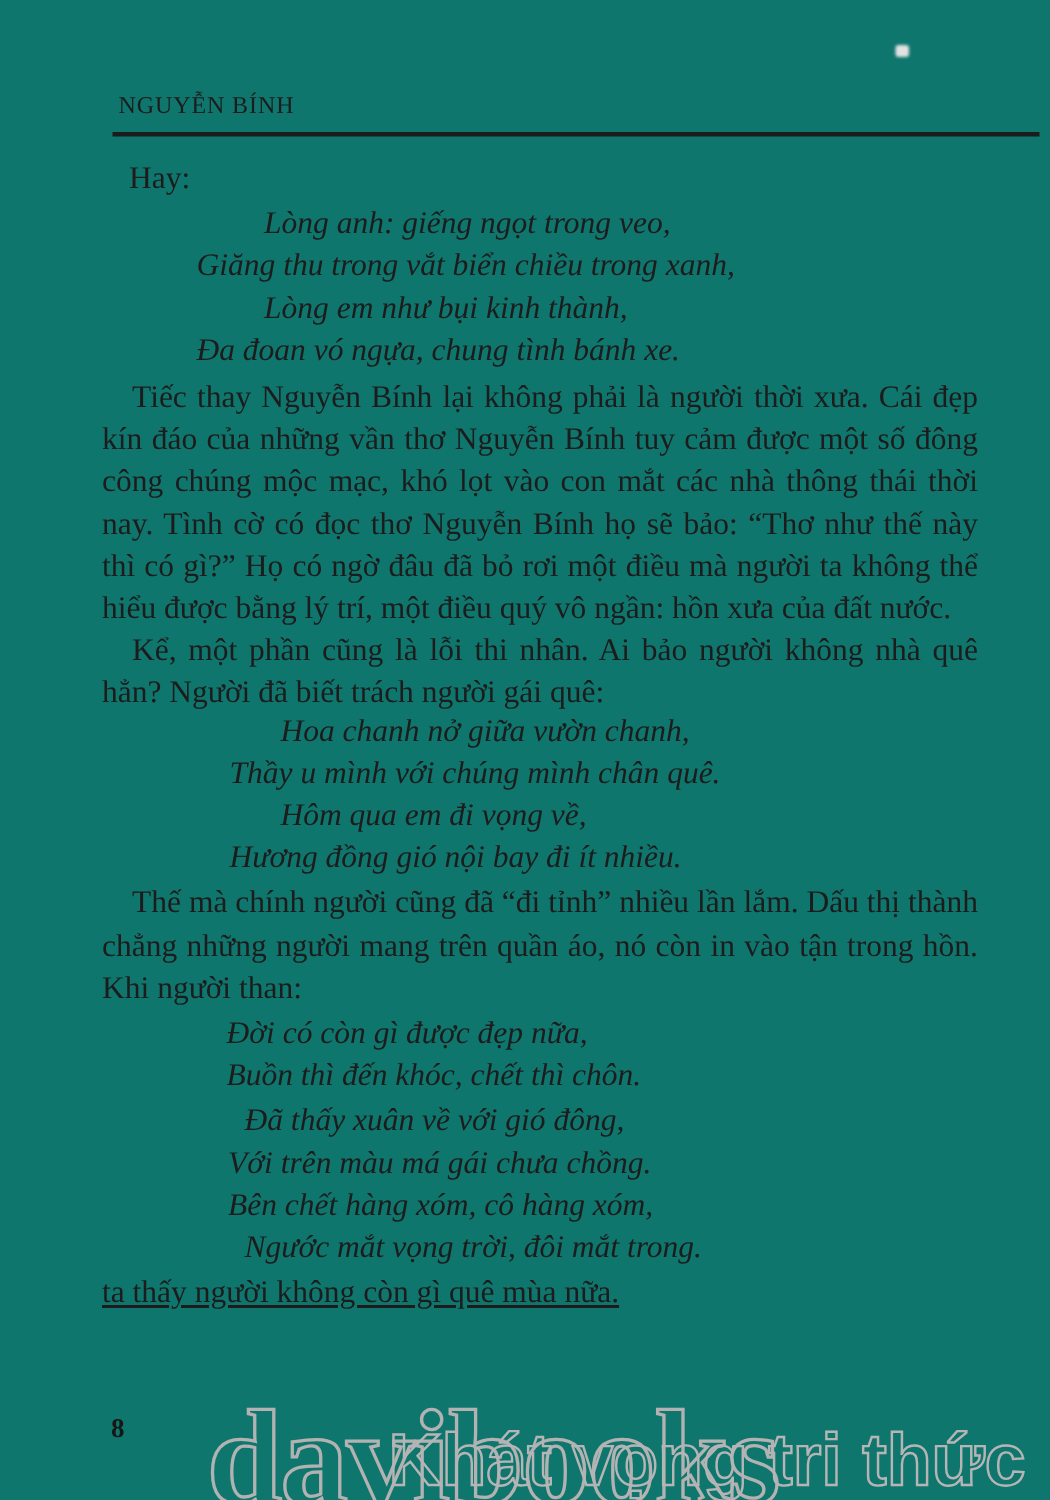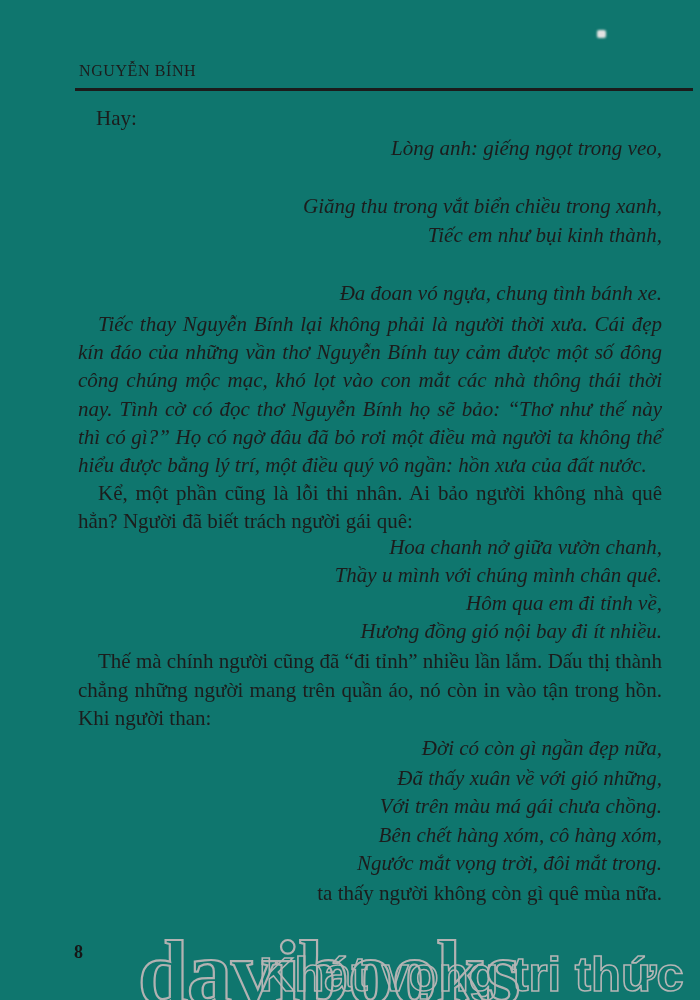--- a/index.html
+++ b/index.html
@@ -21,34 +21,34 @@
     position:absolute;left:75px;top:88px;
     width:618px;height:3px;background:#1b1b1b;
   }
   
   .speck{
     position:absolute;left:597px;top:30px;width:9px;height:8px;
     background:#e2e2e2;border-radius:2px;filter:blur(1px);
   }
   
   .content{
-    position:absolute;left:78px;top:104px;width:584px;
+    position:absolute;left:68px;top:104px;width:584px;
     font-size:21px;line-height:28.2px;
   }
   .content p{margin:0;padding:0;}
   .body{text-align:justify;}
   .hay{text-indent:18px;}
   .para{text-indent:20px;}
-  .para-first{margin-top:3px !important;font-style:italic;}
+  .para-first{margin-top:3px !important;}
   .pull-up{margin-top:-3px !important;}
-  .closing{text-indent:0;text-align:right;}
+  .closing{text-indent:0;text-align:left;text-decoration:underline;}
   .poem{margin:2px 0;font-style:italic;}
-  .poem .line{white-space:nowrap;text-align:right;}
+  .poem .line{white-space:nowrap;}
   .p1a{padding-left:108px;}
-  .p1b{padding-left:63px;margin-top:30px;}
+  .p1b{padding-left:63px;}
   .p2a{padding-left:119px;}
   .p2b{padding-left:85px;font-family:Liberation Serif, serif;}
   .p3{padding-left:83px;}
   .p4a{padding-left:95px;}
   .p4b{padding-left:84px;}
   
   .page-number{
     position:absolute;left:74px;top:942px;
     font-size:18px;font-weight:bold;color:#161616;
   }
@@ -82,44 +82,45 @@
 
   <div class="head-rule"></div>
 
   <div class="content">
 
     <p class="body hay">Hay:</p>
 
     <div class="poem">
       <div class="line p1a">Lòng anh: giếng ngọt trong veo,</div>
       <div class="line p1b">Giăng thu trong vắt biển chiều trong xanh,</div>
-      <div class="line p1a">Tiếc em như bụi kinh thành,</div>
+      <div class="line p1a">Lòng em như bụi kinh thành,</div>
       <div class="line p1b">Đa đoan vó ngựa, chung tình bánh xe.</div>
     </div>
 
     <p class="body para para-first">Tiếc thay Nguyễn Bính lại không phải là người thời xưa. Cái đẹp kín đáo của những vần thơ Nguyễn Bính tuy cảm được một số đông công chúng mộc mạc, khó lọt vào con mắt các nhà thông thái thời nay. Tình cờ có đọc thơ Nguyễn Bính họ sẽ bảo: “Thơ như thế này thì có gì?” Họ có ngờ đâu đã bỏ rơi một điều mà người ta không thể hiểu được bằng lý trí, một điều quý vô ngần: hồn xưa của đất nước.</p>
 
     <p class="body para">Kể, một phần cũng là lỗi thi nhân. Ai bảo người không nhà quê hẳn? Người đã biết trách người gái quê:</p>
 
     <div class="poem pull-up">
       <div class="line p2a">Hoa chanh nở giữa vườn chanh,</div>
       <div class="line p2b">Thầy u mình với chúng mình chân quê.</div>
-      <div class="line p2a">Hôm qua em đi tỉnh về,</div>
+      <div class="line p2a">Hôm qua em đi vọng về,</div>
       <div class="line p2b">Hương đồng gió nội bay đi ít nhiều.</div>
     </div>
 
     <p class="body para">Thế mà chính người cũng đã “đi tỉnh” nhiều lần lắm. Dấu thị thành chẳng những người mang trên quần áo, nó còn in vào tận trong hồn. Khi người than:</p>
 
     <div class="poem">
-      <div class="line p3">Đời có còn gì ngần đẹp nữa,</div>
+      <div class="line p3">Đời có còn gì được đẹp nữa,</div>
+      <div class="line p3">Buồn thì đến khóc, chết thì chôn.</div>
     </div>
 
 
     <div class="poem">
-      <div class="line p4a">Đã thấy xuân về với gió những,</div>
+      <div class="line p4a">Đã thấy xuân về với gió đông,</div>
       <div class="line p4b">Với trên màu má gái chưa chồng.</div>
       <div class="line p4b">Bên chết hàng xóm, cô hàng xóm,</div>
       <div class="line p4a">Ngước mắt vọng trời, đôi mắt trong.</div>
     </div>
 
     <p class="body closing">ta thấy người không còn gì quê mùa nữa.</p>
 
   </div>
 
   <div class="page-number">8</div>

